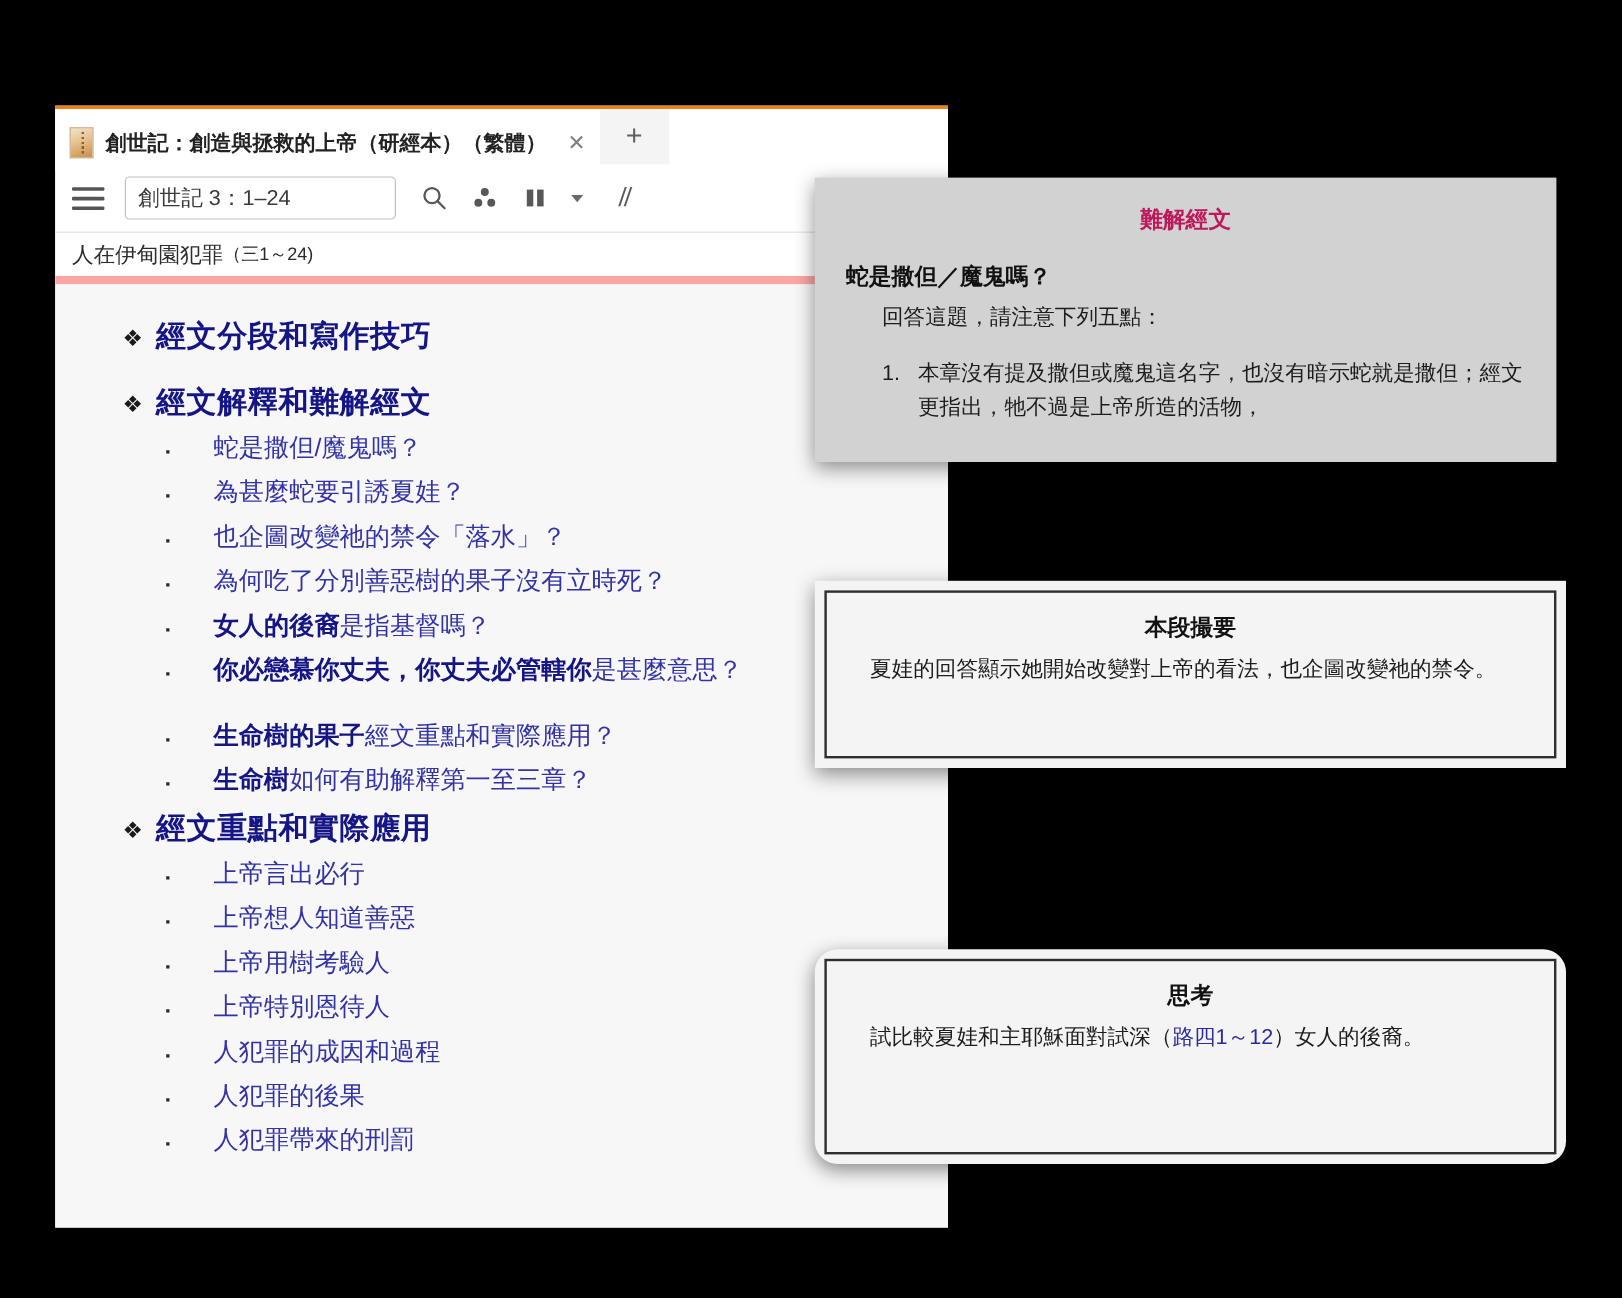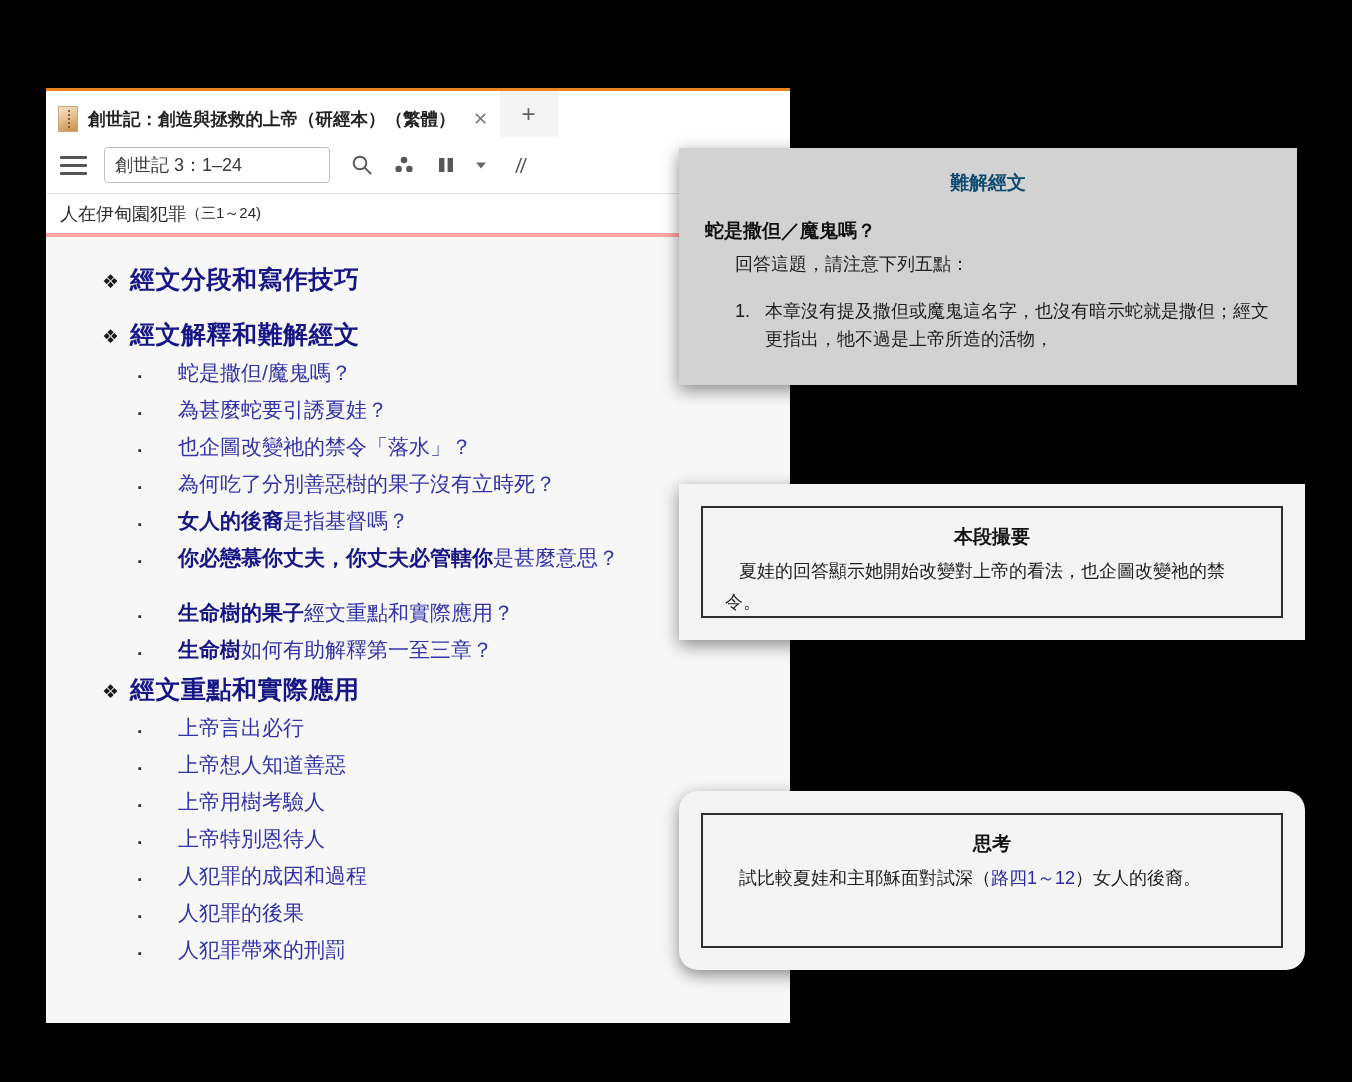--- a/index.html
+++ b/index.html
@@ -164,21 +164,21 @@
     font-size: 24px;
     font-weight: 700;
     color: #5a5a5a;
     font-family: "Liberation Serif", serif;
     letter-spacing: -2px;
   }
 
   
   .section-bar {
     border-top: 1px solid #e3e3e3;
-    border-bottom: 4px solid #fca5a5;
+    border-bottom: 7px solid #fca5a5;
     height: 44px;
     display: flex;
     align-items: center;
     padding-left: 14px;
     background: #ffffff;
     font-size: 18px;
     color: #2b2b2b;
     box-sizing: border-box;
   }
   .section-bar .suffix { font-size: 15px; }
@@ -252,21 +252,21 @@
     width: 618px;
     height: 237px;
     background: #d2d2d2;
     padding: 22px 26px 0 26px;
     z-index: 5;
   }
   .popup-hard .pop-title {
     text-align: center;
     font-size: 19px;
     font-weight: 700;
-    color: #0c4a6e;
+    color: #be185d;
     margin-bottom: 22px;
   }
   .popup-hard .q-head {
     font-size: 19px;
     font-weight: 700;
     color: #111111;
     margin-bottom: 8px;
   }
   .popup-hard .q-sub {
     font-size: 18px;
@@ -280,21 +280,21 @@
     font-size: 18px;
     color: #1d1d1d;
     line-height: 1.55;
   }
   .ol-num { width: 30px; flex: 0 0 auto; }
   .ol-body { flex: 1 1 auto; }
 
   
   .popup-light {
     background: #f4f4f4;
-    padding: 22px;
+    padding: 8px;
     z-index: 5;
   }
   .popup-sum { left: 679px; top: 484px; width: 626px; height: 156px; }
   .popup-think { left: 679px; top: 791px; width: 626px; height: 179px; border-radius: 19px; }
 
   .inner-box {
     border: 2px solid #2e2e2e;
     background: #f4f4f4;
     height: 100%;
     box-sizing: border-box;

